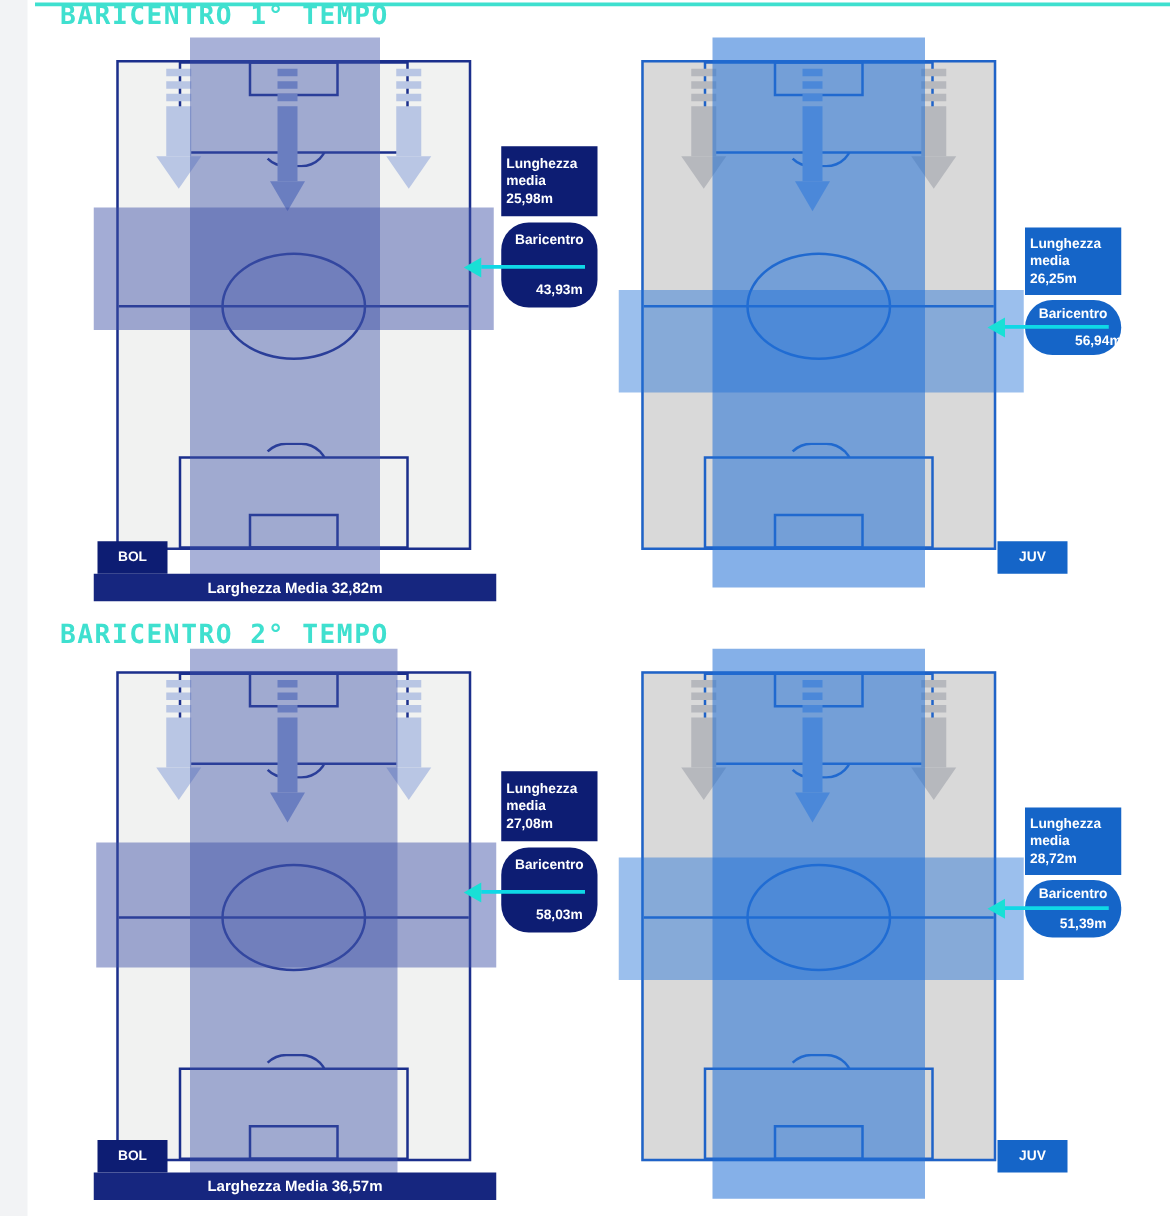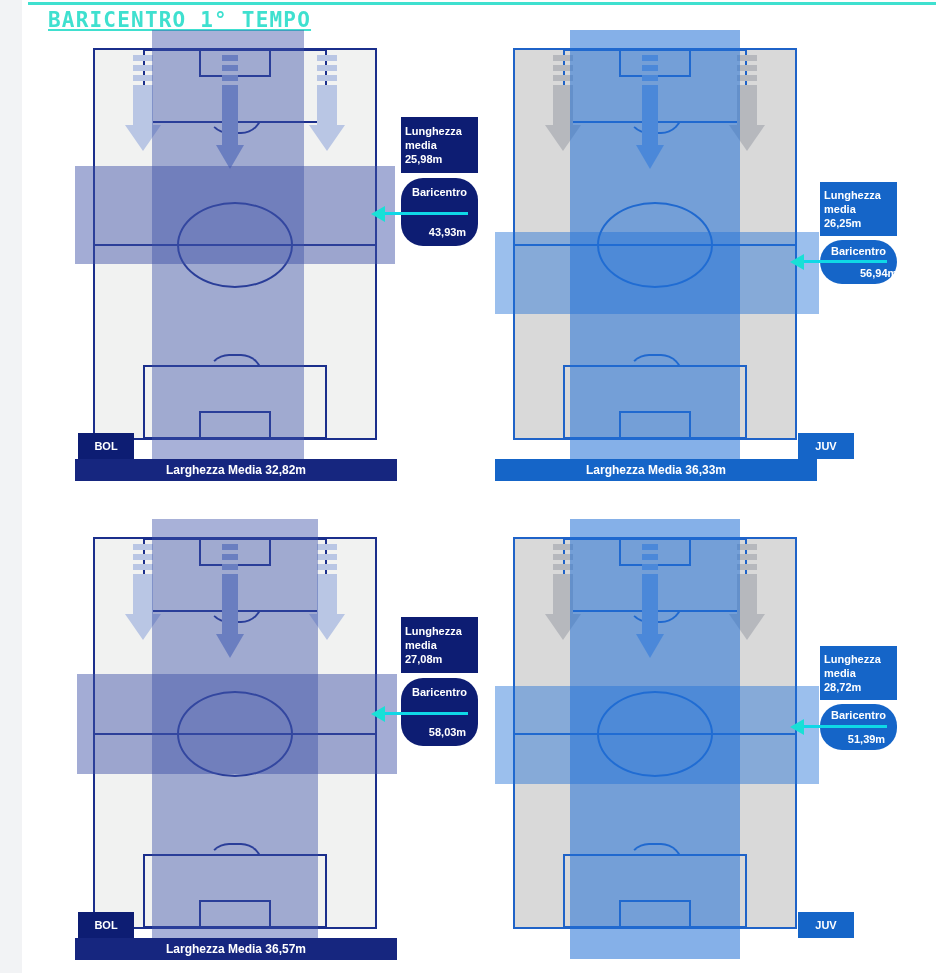--- a/index.html
+++ b/index.html
@@ -141,21 +141,21 @@
 </head>
 <body>
 
 <div class="page">
 
   <div class="gutter"></div>
   <div class="top-rule"></div>
 
   <div class="section" style="top:0;height:489px;">
 
-    <div class="sec-title" style="left:48px;top:8px;text-decoration:underline;">BARICENTRO 1° TEMPO</div>
+    <div class="sec-title" style="left:48px;top:0;">BARICENTRO 1° TEMPO</div>
 
     <div class="panel" style="left:0;top:0;width:468px;height:489px;">
 
       <div class="pitch left" style="left:93px;top:48px;width:284px;height:392px;">
 
         <div class="line" style="left:0;top:194px;width:280px;height:2px;"></div>
 
         <div class="circle" style="left:82px;top:152px;width:116px;height:86px;"></div>
 
         <div class="box" style="left:48px;top:-1px;width:184px;height:74px;"></div>
@@ -257,26 +257,26 @@
       </div>
 
       <div class="lbl-centro blue" style="left:352px;top:240px;width:77px;height:44px;">
         <div class="t1" style="top:4px;">Baricentro</div>
         <div class="t2" style="bottom:4px;padding-left:24px;">56,94m</div>
       </div>
       <div class="cy-line" style="left:336px;top:260px;width:83px;"></div>
       <div class="cy-head" style="left:322px;top:254px;"></div>
 
       <div class="team-badge blue" style="left:330px;top:433px;width:56px;height:26px;">JUV</div>
-      <div class="width-bar blue" style="left:27px;top:459px;width:322px;height:22px;">Larghezza Media 36,33m</div>
     </div>
   </div>
 
   <div class="section" style="top:489px;height:484px;">
 
+    <div class="sec-title" style="left:48px;top:6px;">BARICENTRO 2° TEMPO</div>
 
     <div class="panel" style="left:0;top:0;width:468px;height:484px;">
 
       <div class="pitch left" style="left:93px;top:48px;width:284px;height:392px;">
         <div class="line" style="left:0;top:194px;width:280px;height:2px;"></div>
         <div class="circle" style="left:82px;top:152px;width:116px;height:86px;"></div>
         <div class="box" style="left:48px;top:-1px;width:184px;height:74px;"></div>
         <div class="box" style="left:104px;top:-1px;width:72px;height:28px;"></div>
         <div class="arc" style="left:112px;top:62px;width:56px;height:22px;"></div>
         <div class="box" style="left:48px;bottom:-1px;width:184px;height:74px;"></div>

